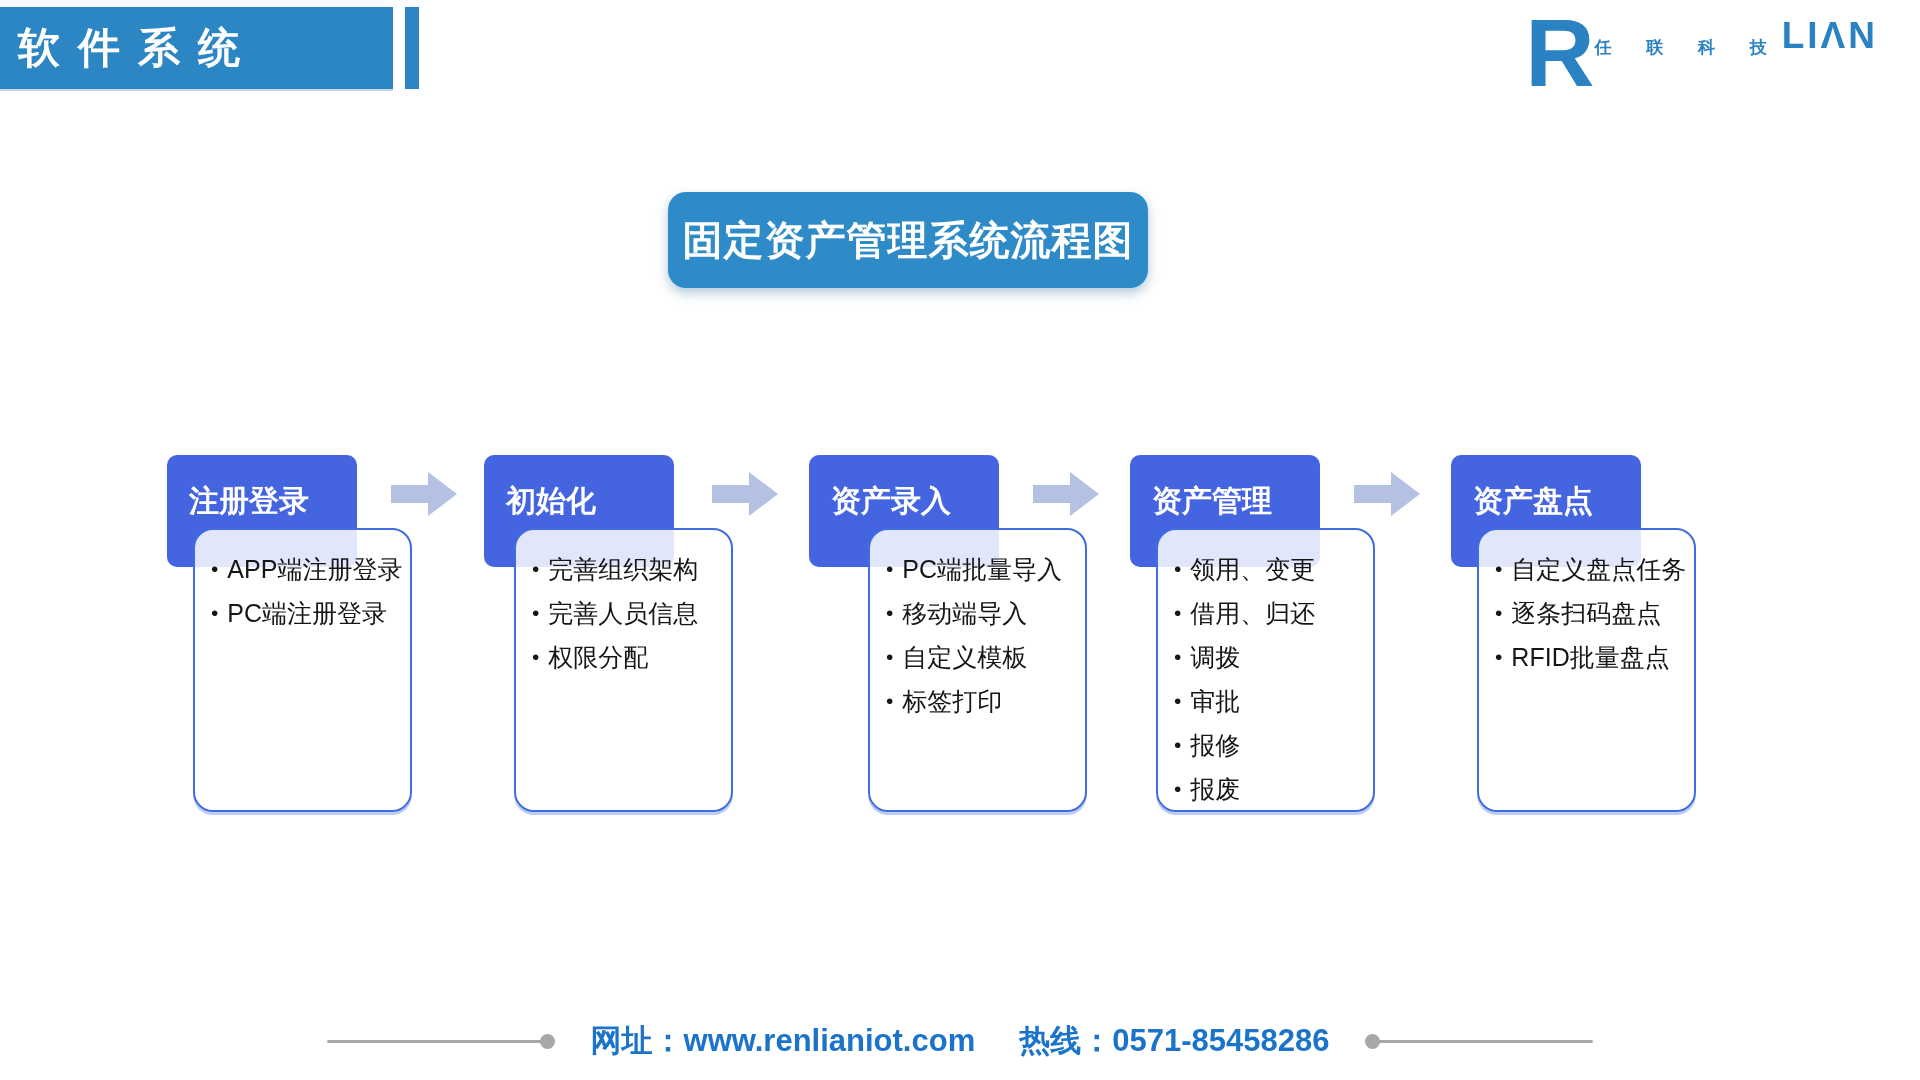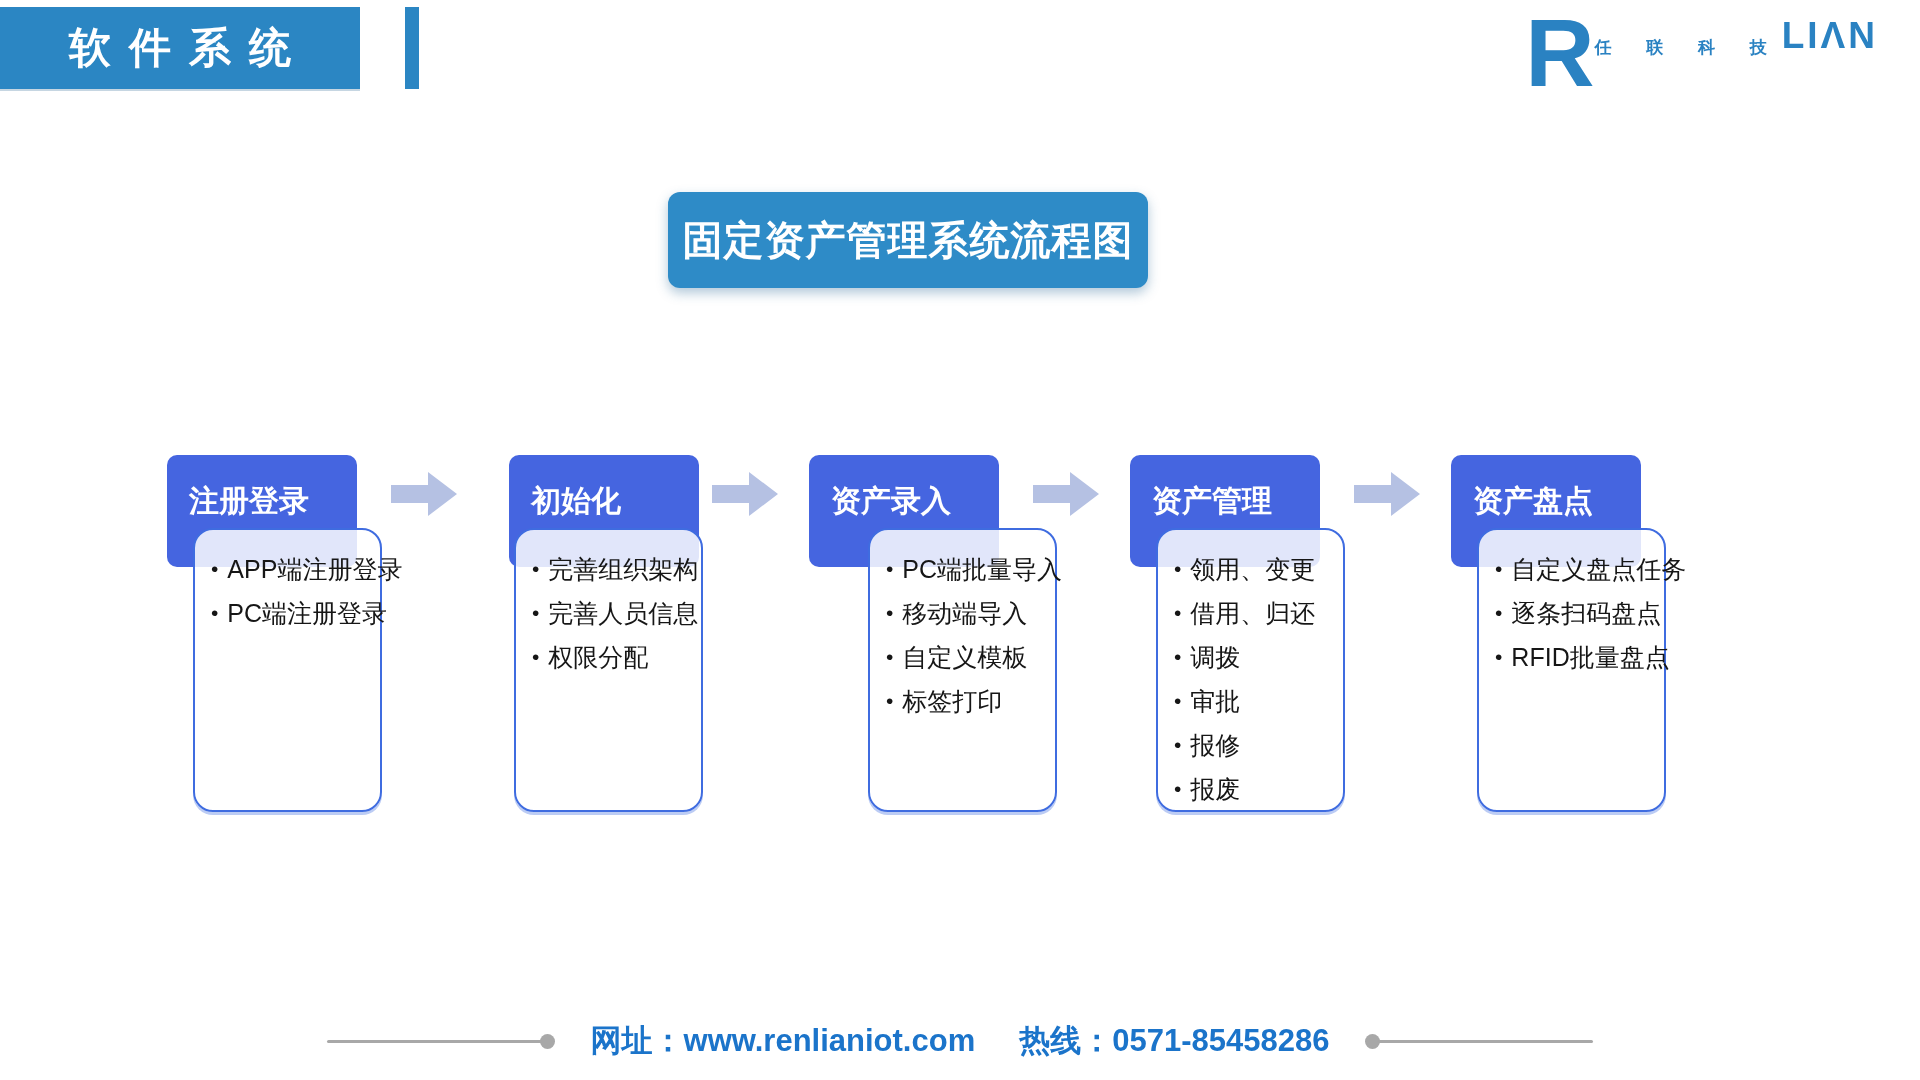--- a/index.html
+++ b/index.html
@@ -15,23 +15,23 @@
   }
   html,body{margin:0;padding:0;background:#e9e9e9;}
   body{font-family:"Liberation Sans","DejaVu Sans",sans-serif;}
   .slide{
     position:relative;width:1920px;height:1080px;background:#ffffff;
     overflow:hidden;margin:0 auto;
   }
 
   
   .topbar{
-    position:absolute;left:0;top:7px;width:360px;height:82px;
+    position:absolute;left:0;top:7px;width:393px;height:82px;
     background:var(--topbar);
-    display:flex;align-items:center;justify-content:center;
+    display:flex;align-items:center;justify-content:flex-start;
     box-shadow:0 2px 0 rgba(27,90,140,0.25);
   }
   .topbar-title{
     color:#ffffff;font-size:42px;font-weight:bold;
     letter-spacing:18px;text-indent:18px;white-space:nowrap;
   }
   .topbar-accent{
     position:absolute;left:405px;top:7px;width:14px;height:82px;
     background:var(--topbar);
   }
@@ -48,39 +48,39 @@
     letter-spacing:15px;white-space:nowrap;margin-top:22px;
   }
   .logo-en{
     color:var(--logo-blue);font-size:37px;font-weight:bold;
     letter-spacing:3px;line-height:1;margin-top:3px;
   }
 
   
   .banner{
     position:absolute;left:668px;top:192px;width:480px;height:96px;
-    background:var(--banner);border-radius:12px;
+    background:var(--banner);border-radius:18px;
     display:flex;align-items:center;justify-content:center;
     box-shadow:0 5px 12px rgba(31,98,145,0.35);
   }
   .banner-text{
     color:#ffffff;font-size:40px;font-weight:bold;letter-spacing:1px;white-space:nowrap;
   }
 
   
   .flow{position:absolute;left:0;top:0;width:1920px;height:1080px;}
   .step-header{
     position:absolute;top:455px;width:190px;height:112px;
     background:var(--step);border-radius:10px;
     box-sizing:border-box;padding:26px 4px 0 22px;
     z-index:1;
   }
   .step-header span{color:#ffffff;font-size:30px;font-weight:600;white-space:nowrap;}
   .step-card{
-    position:absolute;top:528px;width:189px;height:284px;
+    position:absolute;top:528px;width:219px;height:284px;
     background:rgba(255,255,255,0.84);
     border:2px solid var(--card-border);border-radius:20px;
     box-sizing:border-box;padding:18px 0 0 16px;
     z-index:2;
     box-shadow:0 3px 0 rgba(63,108,224,0.35);
   }
   .step-card ul{list-style:none;margin:0;padding:0;}
   .step-card li{
     color:var(--bullet-ink);font-size:25px;font-weight:500;
     line-height:42px;white-space:nowrap;
@@ -132,21 +132,21 @@
       <div class="step-header" style="left: 167px;"><span>注册登录</span></div>
       <div class="step-card" style="left: 193px;">
         <ul>
           <li>APP端注册登录</li>
           <li>PC端注册登录</li>
         </ul>
       </div>
       <svg class="arrow" viewBox="0 0 66 44" style="left: 391px;">
         <path d="M0 13 H37 V0 L66 22 L37 44 V31 H0 Z"></path>
       </svg>
-      <div class="step-header" style="left: 509px;"><span>初始化</span></div>
+      <div class="step-header" style="left: 484px;"><span>初始化</span></div>
       <div class="step-card" style="left: 514px;">
         <ul>
           <li>完善组织架构</li>
           <li>完善人员信息</li>
           <li>权限分配</li>
         </ul>
       </div>
       <svg class="arrow" viewBox="0 0 66 44" style="left: 712px;">
         <path d="M0 13 H37 V0 L66 22 L37 44 V31 H0 Z"></path>
       </svg>

